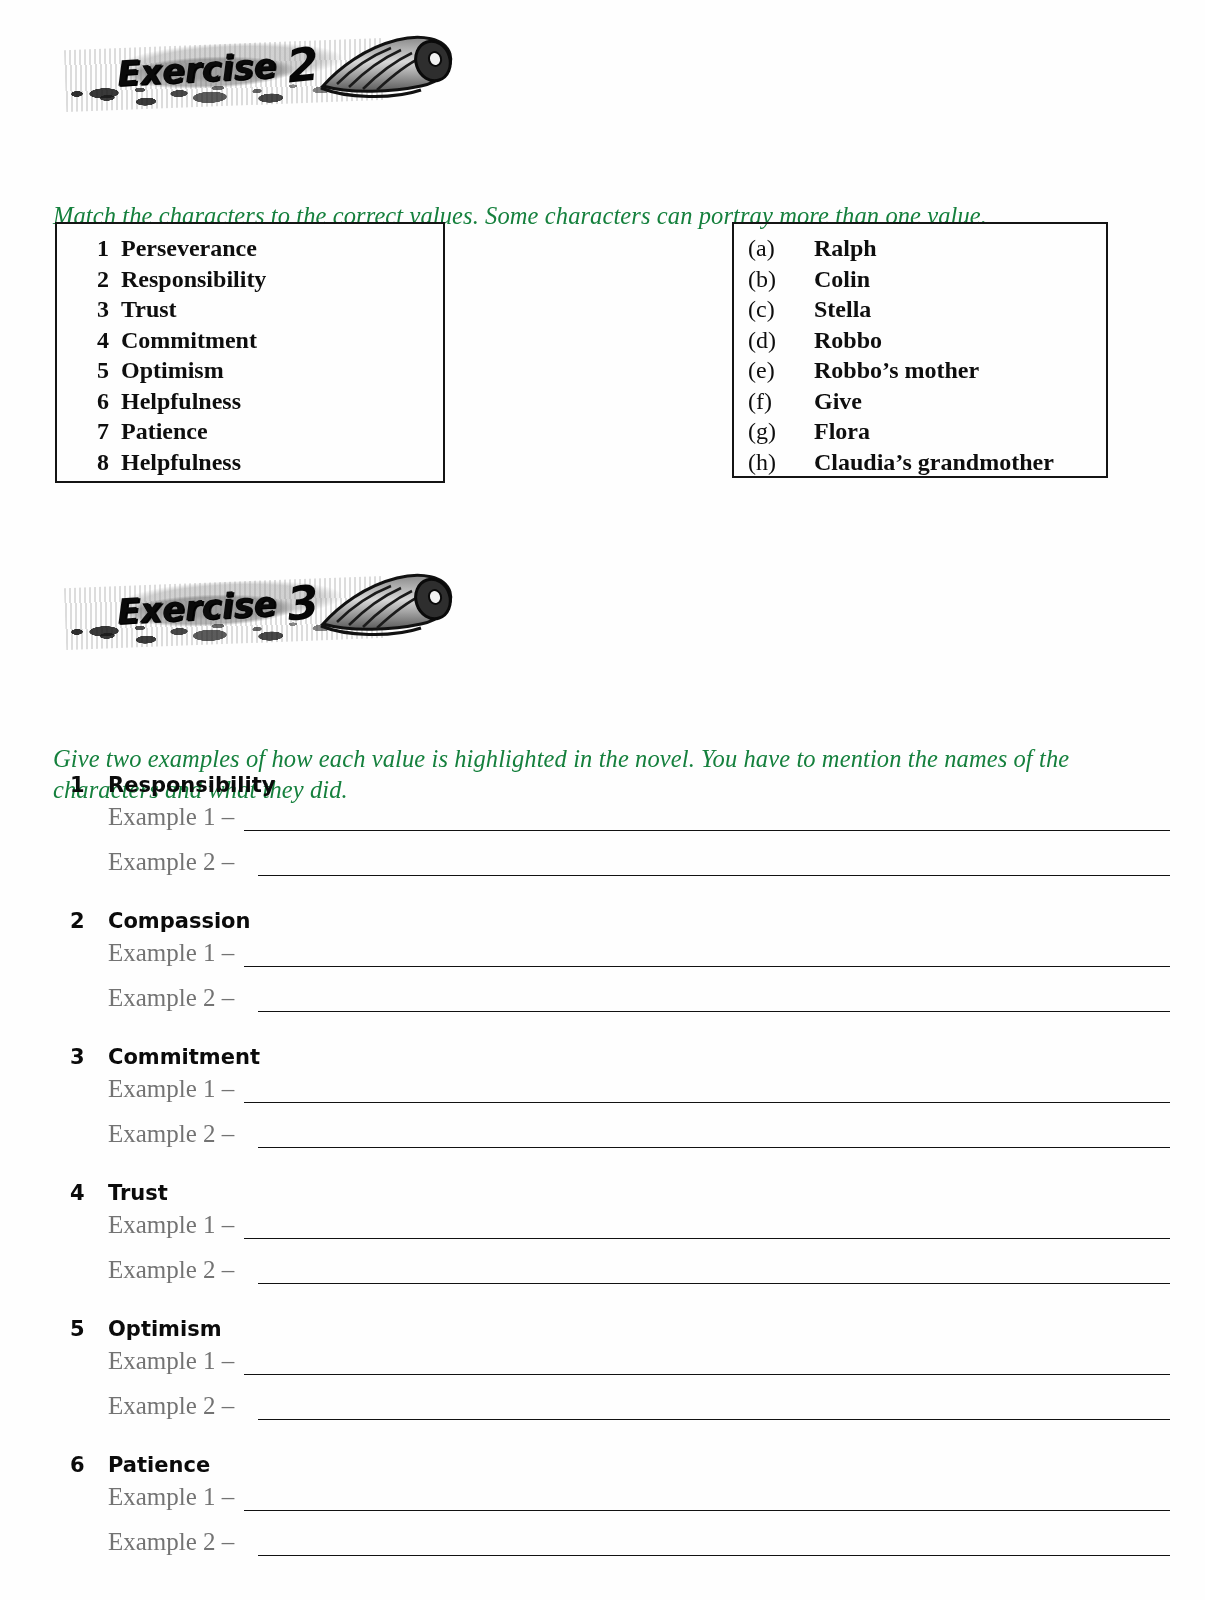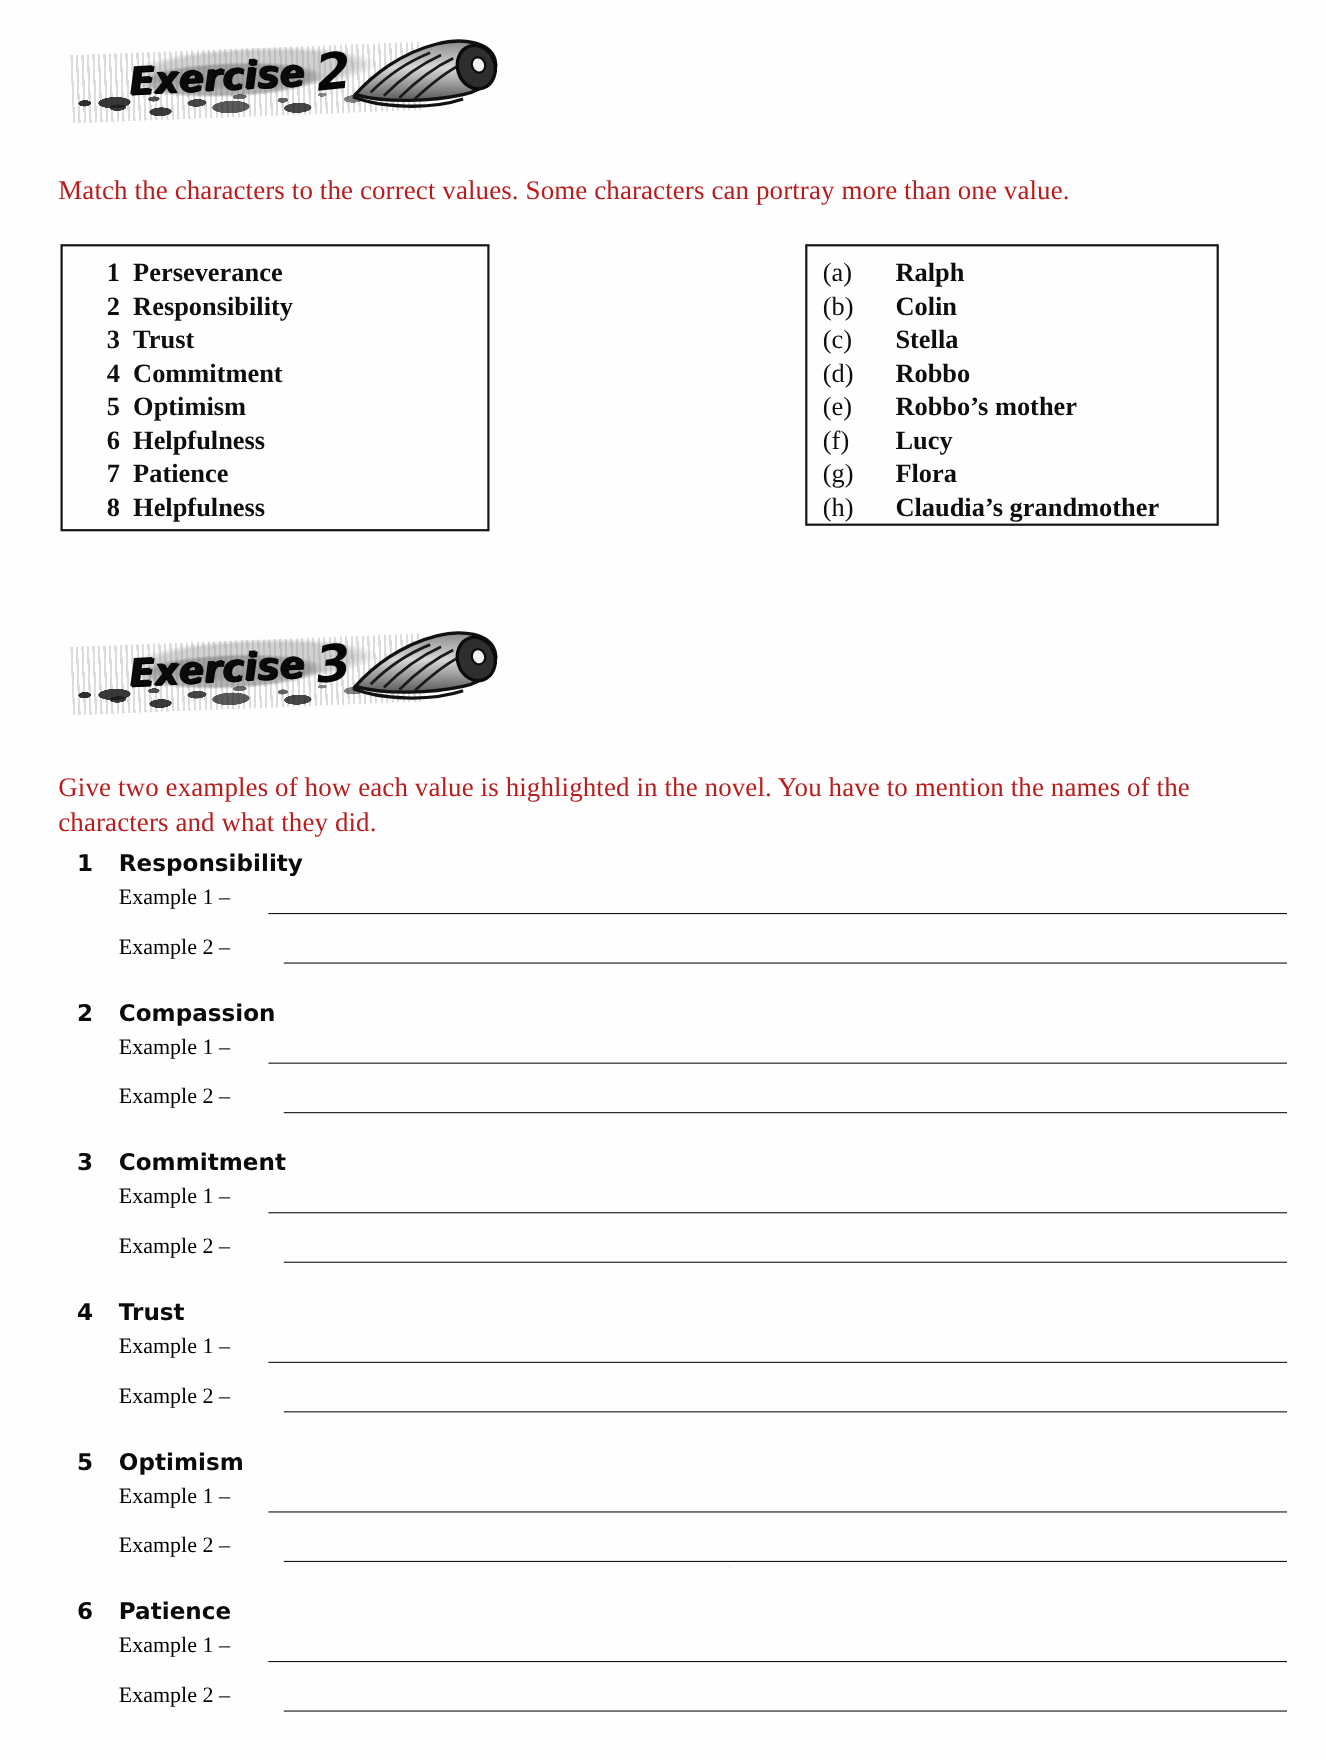--- a/index.html
+++ b/index.html
@@ -93,24 +93,26 @@
     position: absolute;
     left: 262px;
     top: -2px;
     width: 140px;
     height: 80px;
   }
 
   
   .instruction {
     position: absolute;
+    font-style: italic;
     font-size: 24.5px;
     line-height: 31px;
-    color: #b91c1c;
+    color: #15803d;
     letter-spacing: .1px;
+    margin-top: 42px;
   }
 
   
   .match-box {
     position: absolute;
     border: 2px solid #141414;
     background: transparent;
     box-sizing: border-box;
   }
   .match-list {
@@ -152,23 +154,23 @@
     text-align: left;
   }
   .example-row {
     display: flex;
     align-items: flex-end;
     margin-top: 4px;
   }
   .example-row .ex-label {
     width: 170px;
     flex: 0 0 auto;
-    font-size: 20px;
+    font-size: 25px;
     line-height: 29px;
-    color: #000000;
+    color: #737373;
     padding-left: 38px;
     box-sizing: border-box;
     white-space: nowrap;
     font-family: Liberation Serif, serif;
   }
   .example-row .rule {
     flex: 1 1 auto;
     border-bottom: 1.6px solid #121212;
     height: 22px;
     margin-left: 4px;
@@ -274,21 +276,21 @@
       <li>
         <span class="marker-col">(d)</span>
         <span class="label-col">Robbo</span>
       </li>
       <li>
         <span class="marker-col">(e)</span>
         <span class="label-col">Robbo’s mother</span>
       </li>
       <li>
         <span class="marker-col">(f)</span>
-        <span class="label-col">Lucy</span>
+        <span class="label-col">Give</span>
       </li>
       <li>
         <span class="marker-col">(g)</span>
         <span class="label-col">Flora</span>
       </li>
       <li>
         <span class="marker-col">(h)</span>
         <span class="label-col">Claudia’s grandmother</span>
       </li>
     </ul>

